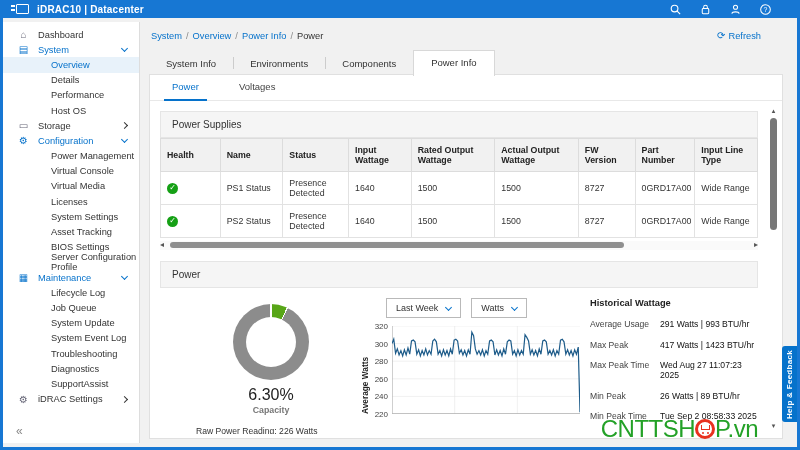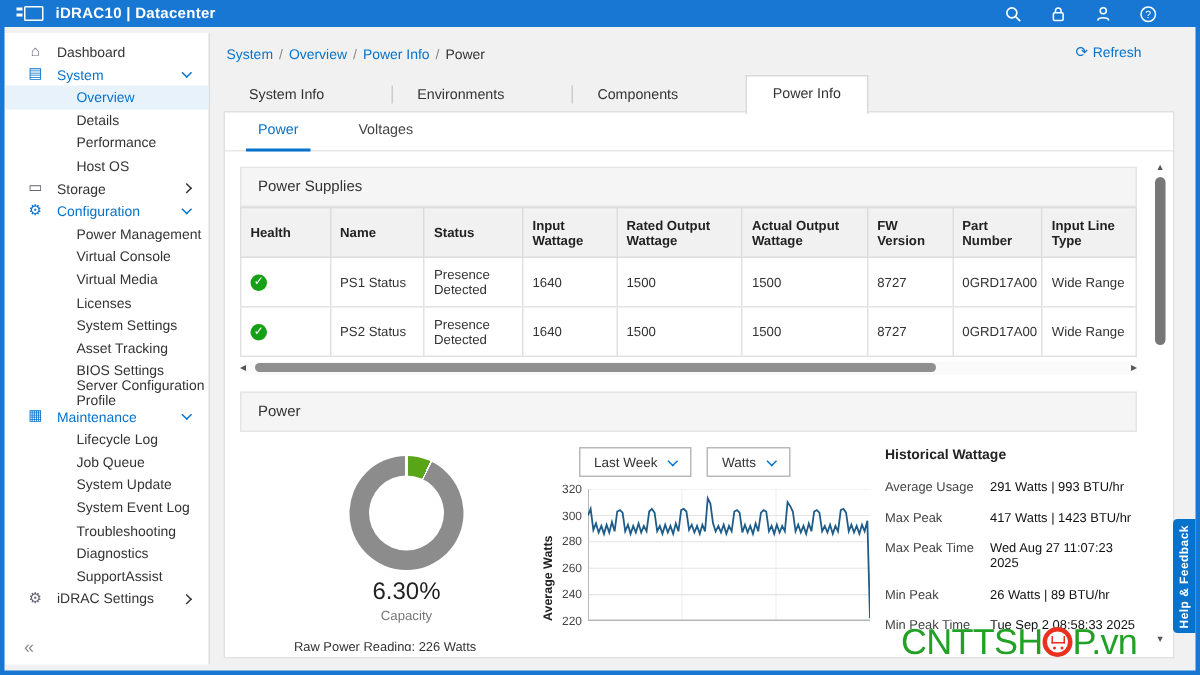--- a/index.html
+++ b/index.html
@@ -35,21 +35,21 @@
 
   
   .main{position:absolute;left:141px;top:22px;right:3px;bottom:3px;background:#f1f1f1;}
   .breadcrumb{position:absolute;top:9px;left:10px;font-size:9.3px;color:#555;}
   .breadcrumb .crumb{color:var(--link);cursor:pointer;}
   .breadcrumb .crumb.last{color:#333;cursor:default;}
   .breadcrumb .sep{color:#888;margin:0 4px;}
   .refresh{position:absolute;top:8px;right:36px;font-size:9.3px;color:var(--link);cursor:pointer;}
   .refresh .ricon{font-size:10px;margin-right:3px;}
 
-  .tabrow{position:absolute;top:30px;left:8px;height:23px;display:flex;align-items:flex-end;z-index:4;gap:28px;}
+  .tabrow{position:absolute;top:30px;left:8px;height:23px;display:flex;align-items:flex-end;z-index:4;}
   .tab{padding:5px 17px 6px;font-size:9.5px;color:#333;cursor:pointer;position:relative;}
   .tab + .tab::before{content:"";position:absolute;left:0;top:4px;bottom:6px;width:1px;background:#ccc;}
   .tab.active{background:#fff;border:1px solid #d8d8d8;border-bottom:none;margin-bottom:-1px;padding:6px 17px 8px;z-index:5;}
   .tab.active::before{display:none;}
 
   .panel{position:absolute;left:8px;top:52px;right:14px;bottom:8px;background:#fff;border:1px solid var(--panel-border);}
   .subtabs{height:26px;display:flex;align-items:flex-end;gap:24px;padding-left:14px;border-bottom:1px solid #e8e8e8;}
   .subtab{font-size:9.5px;color:#444;padding:0 8px 7px;border-bottom:2px solid transparent;cursor:pointer;margin-bottom:-1px;}
   .subtab.active{color:var(--link);border-bottom-color:var(--link);}
 
@@ -65,21 +65,21 @@
   .hscroll .arrow{position:absolute;top:-1px;font-size:8px;color:#555;}
   .hscroll .left{left:0;} .hscroll .right{right:0;}
   .hscroll .thumb{position:absolute;left:10px;top:1px;height:6px;width:76%;background:#8f8f8f;border-radius:3px;cursor:grab;}
 
   
   .power-body{display:flex;padding-top:8px;}
   .pleft{width:150px;flex:0 0 150px;margin-left:36px;}
   .donut{width:76px;height:76px;border-radius:50%;margin:8px auto 6px;position:relative;}
   .donut .hole{position:absolute;inset:13px;background:#fff;border-radius:50%;}
   .cap-pct{text-align:center;font-size:16px;color:#222;}
-  .cap-label{text-align:center;font-size:8.8px;color:#777;margin-top:1px;}
+  .cap-label{text-align:center;font-size:8.8px;color:#777;margin-top:1px;font-weight:bold;}
   .readings{margin-top:9px;font-size:8.6px;color:#333;line-height:1.75;}
 
   .pmid{flex:1;padding-left:14px;min-width:0;}
   .controls{display:flex;gap:10px;margin:2px 0 8px 26px;}
   .dropdown{border:1px solid #b9b9b9;padding:4px 9px;font-size:9px;color:#333;display:flex;align-items:center;gap:8px;cursor:pointer;background:#fff;}
   .dropdown .chev{color:var(--link);margin-top:-2px;}
   .chartwrap{display:flex;}
   .yaxis-label{writing-mode:vertical-rl;transform:rotate(180deg);font-size:8.3px;font-weight:bold;color:#222;height:88px;display:flex;align-items:center;margin-right:1px;}
   .yticks{position:relative;width:21px;height:88px;font-size:8px;color:#444;text-align:right;}
   .yticks span{position:absolute;right:4px;transform:translateY(-50%);}

